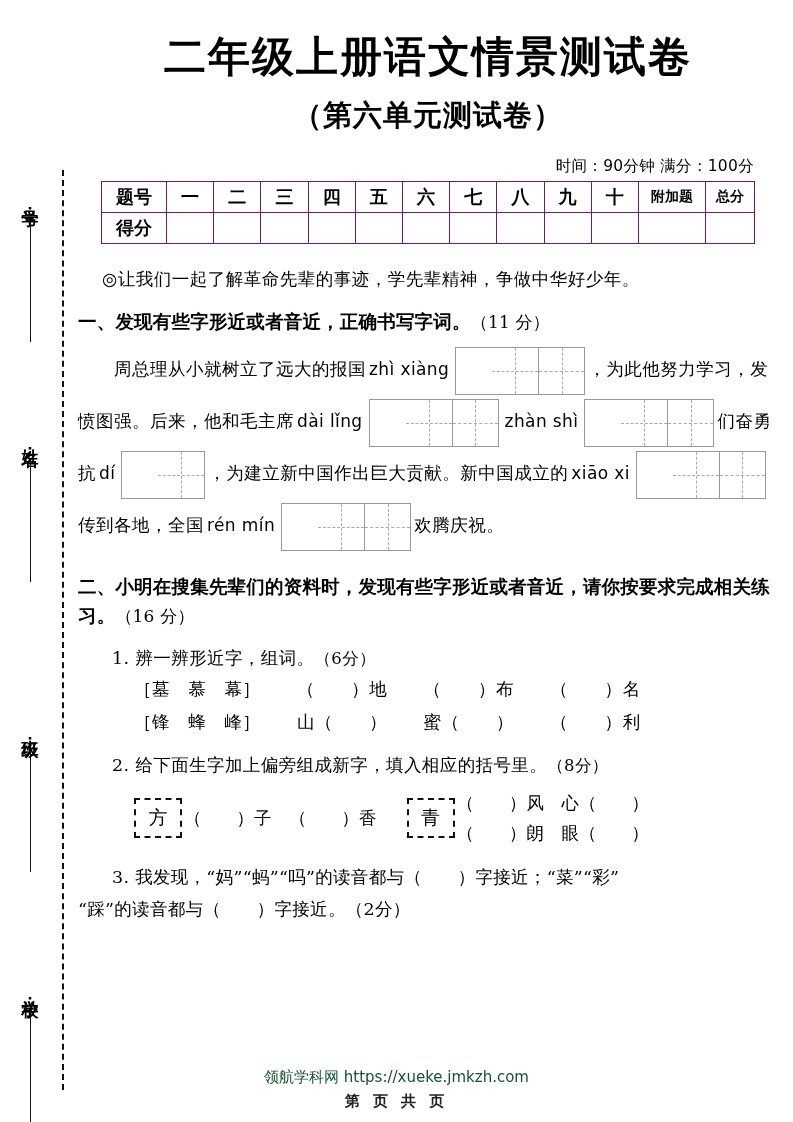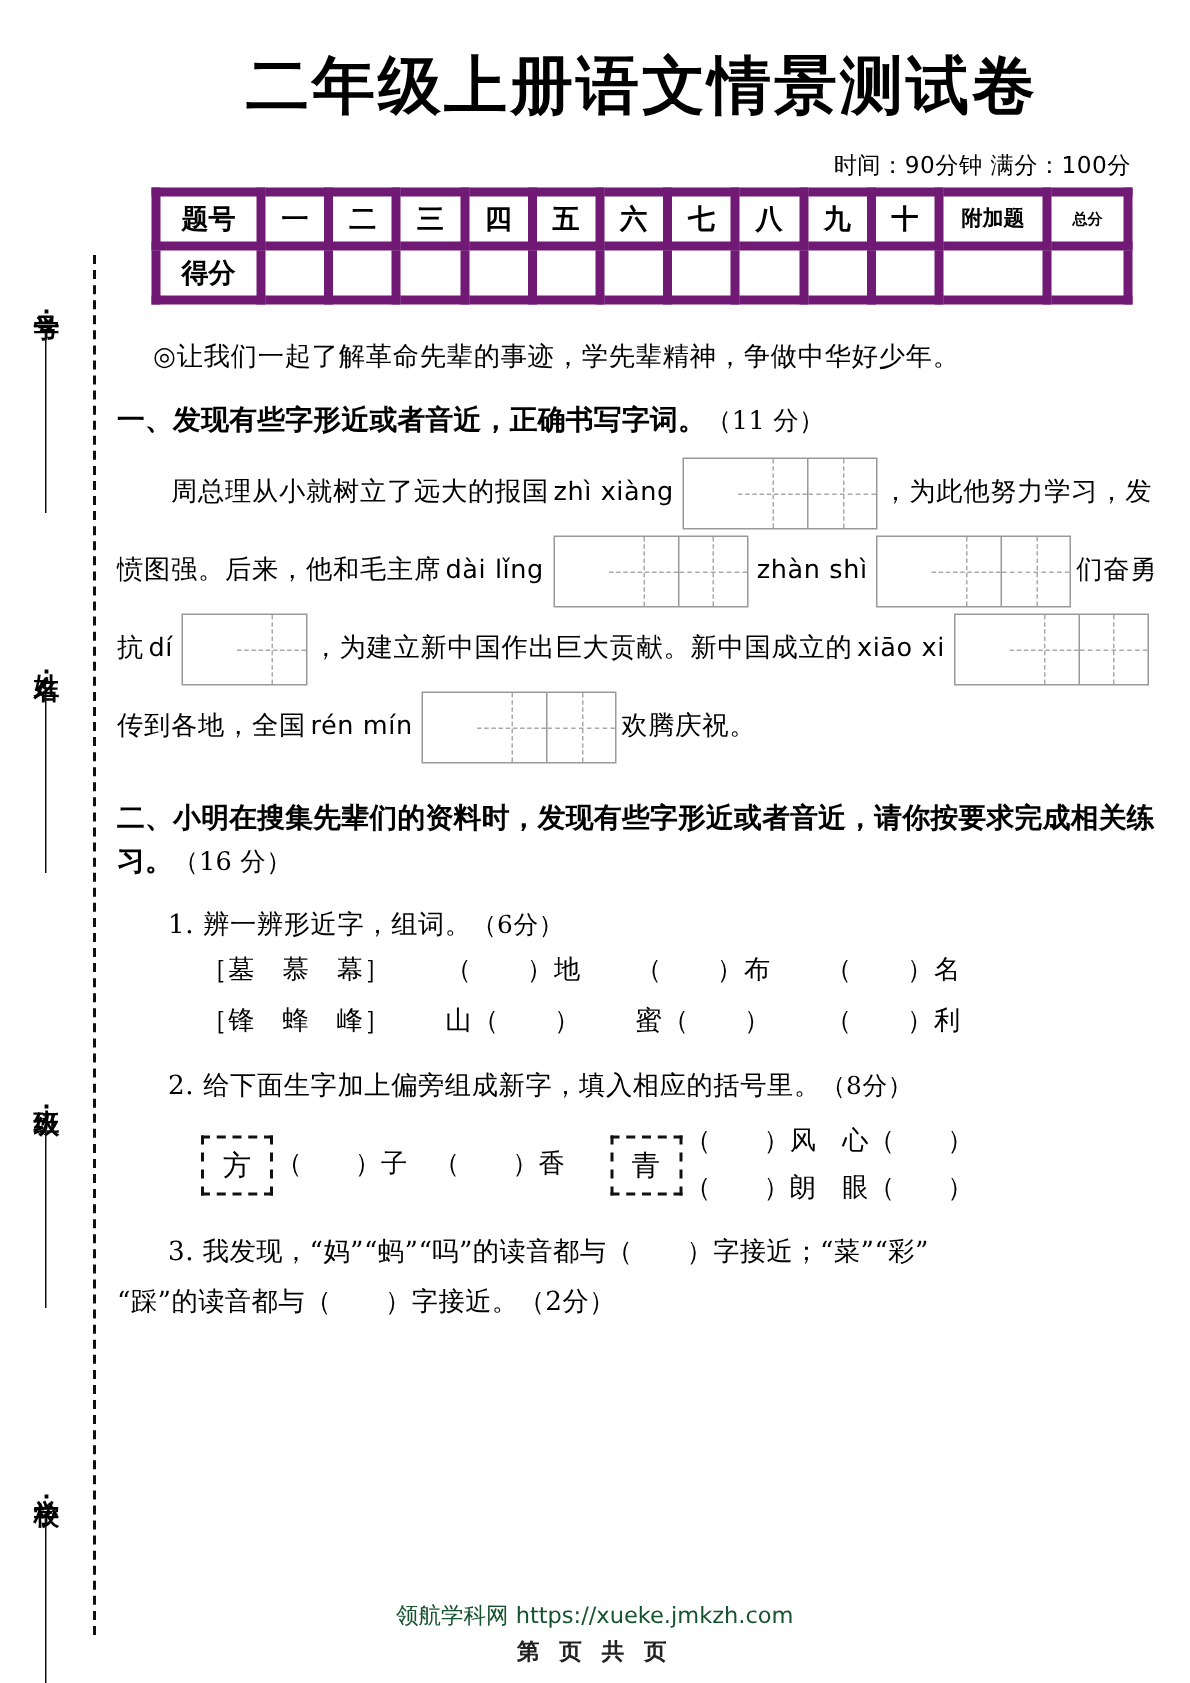--- a/index.html
+++ b/index.html
@@ -91,31 +91,31 @@
   }
 
   
   table.score {
     border-collapse: collapse;
     margin: 0 auto;
     width: 654px;
     table-layout: fixed;
   }
   table.score td {
-    border: 6px solid #701a75;
+    border: 1px solid #701a75;
     height: 28px;
     text-align: center;
     vertical-align: middle;
     font-family: "DejaVu Serif", "Liberation Serif", serif;
     font-size: 18px;
     font-weight: 700;
   }
   table.score td.head-label { width: 62px; }
   table.score td.extra { font-size: 14px; width: 64px; }
-  table.score td.total { font-size: 10px; width: 46px; }
+  table.score td.total { font-size: 14px; width: 46px; }
 
   
   .intro {
     margin: 22px 8px 0 0;
     font-size: 17.5px;
     line-height: 1.5;
     text-indent: 24px;
     letter-spacing: .5px;
   }
 
@@ -286,20 +286,21 @@
 
   <div class="vfield" style="top:986px">
     <span class="vlabel">学校：</span>
     <span class="vline"></span>
   </div>
 </div>
 
 <div class="page">
 
   <h1 class="title">二年级上册语文情景测试卷</h1>
+  <h2 class="subtitle">（第六单元测试卷）</h2>
 
   <div class="meta-line">时间：90分钟  满分：100分</div>
 
   <table class="score">
     <tbody>
         <tr>
       <td class="head-label">题号</td>
       <td>一</td>
       <td>二</td>
       <td>三</td>

